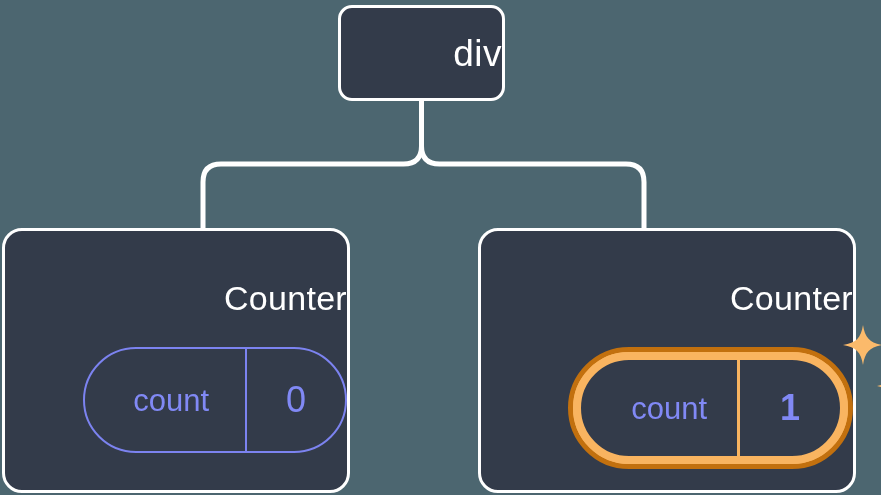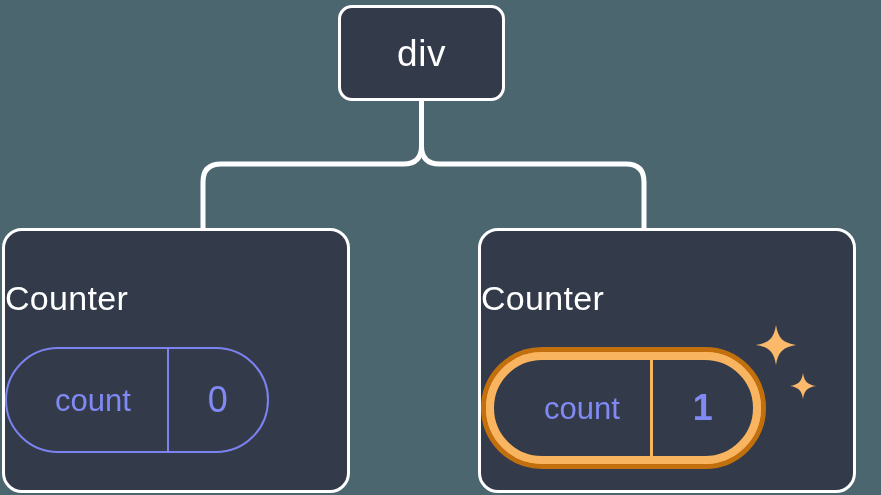--- a/index.html
+++ b/index.html
@@ -42,39 +42,39 @@
   }
 
   
   #node-root {
     left: 338px;
     top: 5px;
     width: 167px;
     height: 96px;
     display: flex;
     align-items: center;
-    justify-content: center;
+    justify-content: flex-end;
   }
 
   .node-title-root {
     color: #FFFFFF;
     font-size: 37px;
     font-weight: 400;
     letter-spacing: 0.5px;
     line-height: 1;
   }
 
   
   .node-child {
     top: 228px;
     height: 265px;
     border-radius: 20px;
     display: flex;
     flex-direction: column;
-    align-items: flex-start;
+    align-items: flex-end;
   }
 
   #node-counter-left  { left: 2px;   width: 348px; }
   #node-counter-right { left: 478px; width: 378px; }
 
   .node-title {
     color: #FFFFFF;
     font-size: 34px;
     font-weight: 400;
     letter-spacing: 0.3px;

